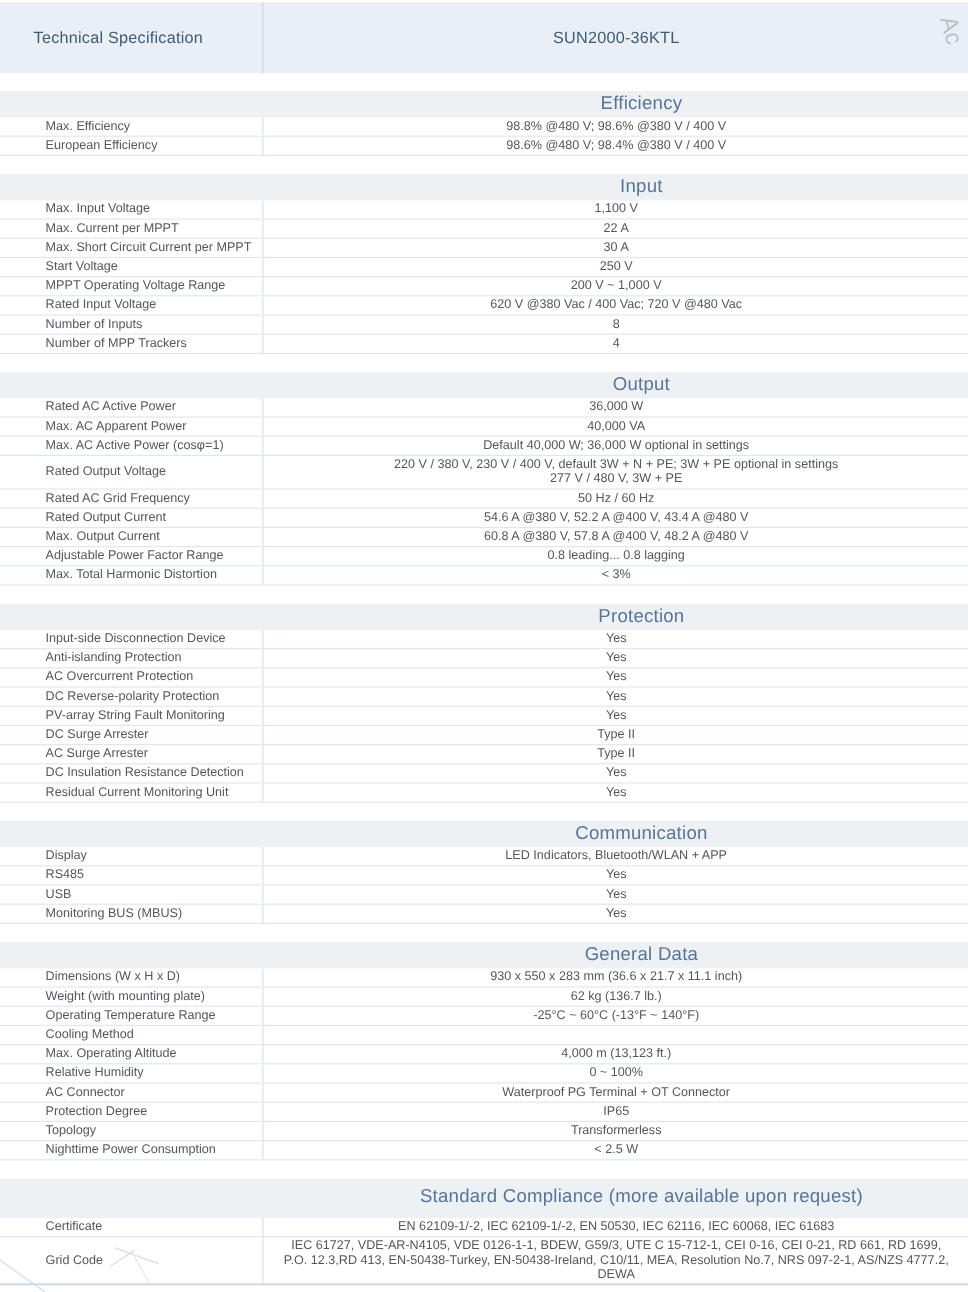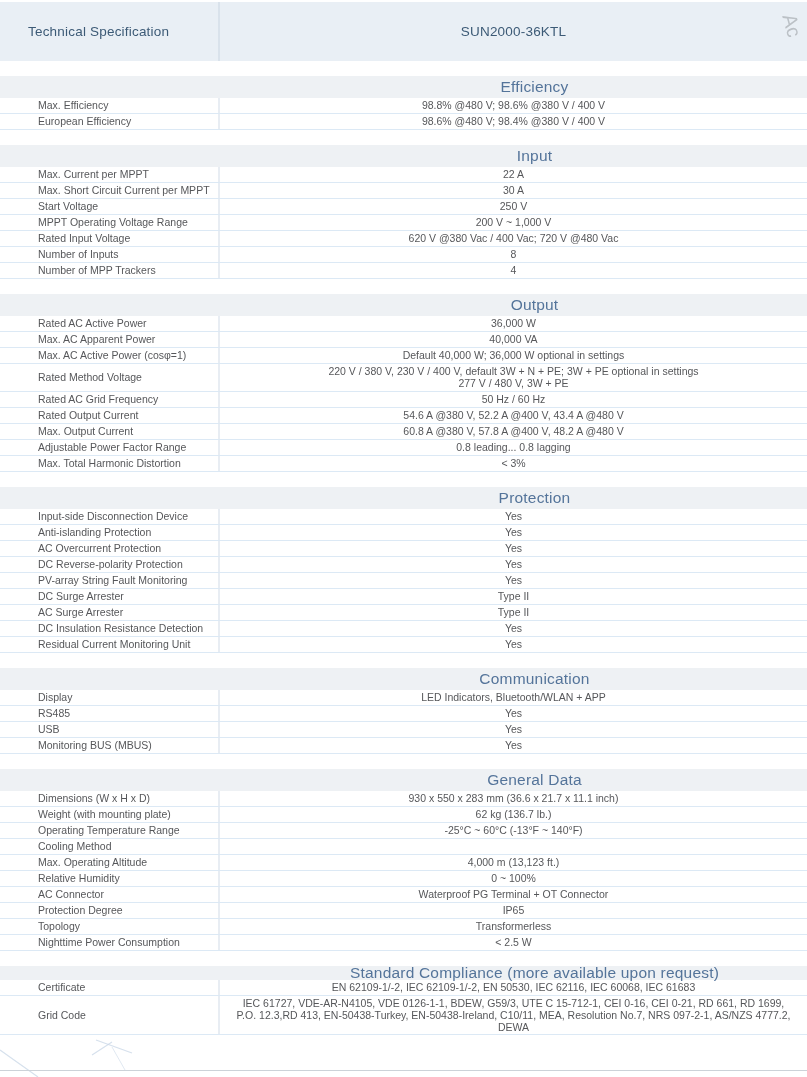--- a/index.html
+++ b/index.html
@@ -37,21 +37,21 @@
   .content { position:absolute; top:76px; left:0; width:807px; }
   .section { margin-bottom:15px; }
   .section-header {
     height:22px; background:#eef1f4; display:flex; align-items:center;padding-left:40px;
   }
   .section-header .spacer { width:222px; }
   .section-header .title-wrap { flex:1; text-align:center; }
   .section-header .title {
     font-size:15.5px; color:#54749a; letter-spacing:0.2px;
   }
-  .sc-header { height:14px; }
+  .sc-header { height:33px; }
   .row {
     display:flex; min-height:16px; box-sizing:border-box;
     border-bottom:1px solid #dce9f5;
   }
   .row .label {
     width:220px; box-sizing:border-box; padding:1px 4px 1px 38px;
     border-right:2px solid #e8edf3;
     display:flex; align-items:center;
     font-size:10.5px; line-height:12.5px; color:#56575a;
   }
@@ -97,20 +97,24 @@
           <div class="label">European Efficiency</div>
           <div class="value">98.6% @480 V; 98.4% @380 V / 400 V</div>
         </div>
       </div>
       <div class="section">
         <div class="section-header">
           <div class="spacer"></div>
           <div class="title-wrap"><span class="title">Input</span></div>
         </div>
         <div class="row">
+          <div class="label">Max. Input Voltage</div>
+          <div class="value">1,100 V</div>
+        </div>
+        <div class="row">
           <div class="label">Max. Current per MPPT</div>
           <div class="value">22 A</div>
         </div>
         <div class="row">
           <div class="label">Max. Short Circuit Current per MPPT</div>
           <div class="value">30 A</div>
         </div>
         <div class="row">
           <div class="label">Start Voltage</div>
           <div class="value">250 V</div>
@@ -143,21 +147,21 @@
         </div>
         <div class="row">
           <div class="label">Max. AC Apparent Power</div>
           <div class="value">40,000 VA</div>
         </div>
         <div class="row">
           <div class="label">Max. AC Active Power (cosφ=1)</div>
           <div class="value">Default 40,000 W; 36,000 W optional in settings</div>
         </div>
         <div class="row">
-          <div class="label">Rated Method Voltage</div>
+          <div class="label">Rated Output Voltage</div>
           <div class="value">220 V / 380 V, 230 V / 400 V, default 3W + N + PE; 3W + PE optional in settings
 277 V / 480 V, 3W + PE</div>
         </div>
         <div class="row">
           <div class="label">Rated AC Grid Frequency</div>
           <div class="value">50 Hz / 60 Hz</div>
         </div>
         <div class="row">
           <div class="label">Rated Output Current</div>
           <div class="value">54.6 A @380 V, 52.2 A @400 V, 43.4 A @480 V</div>

